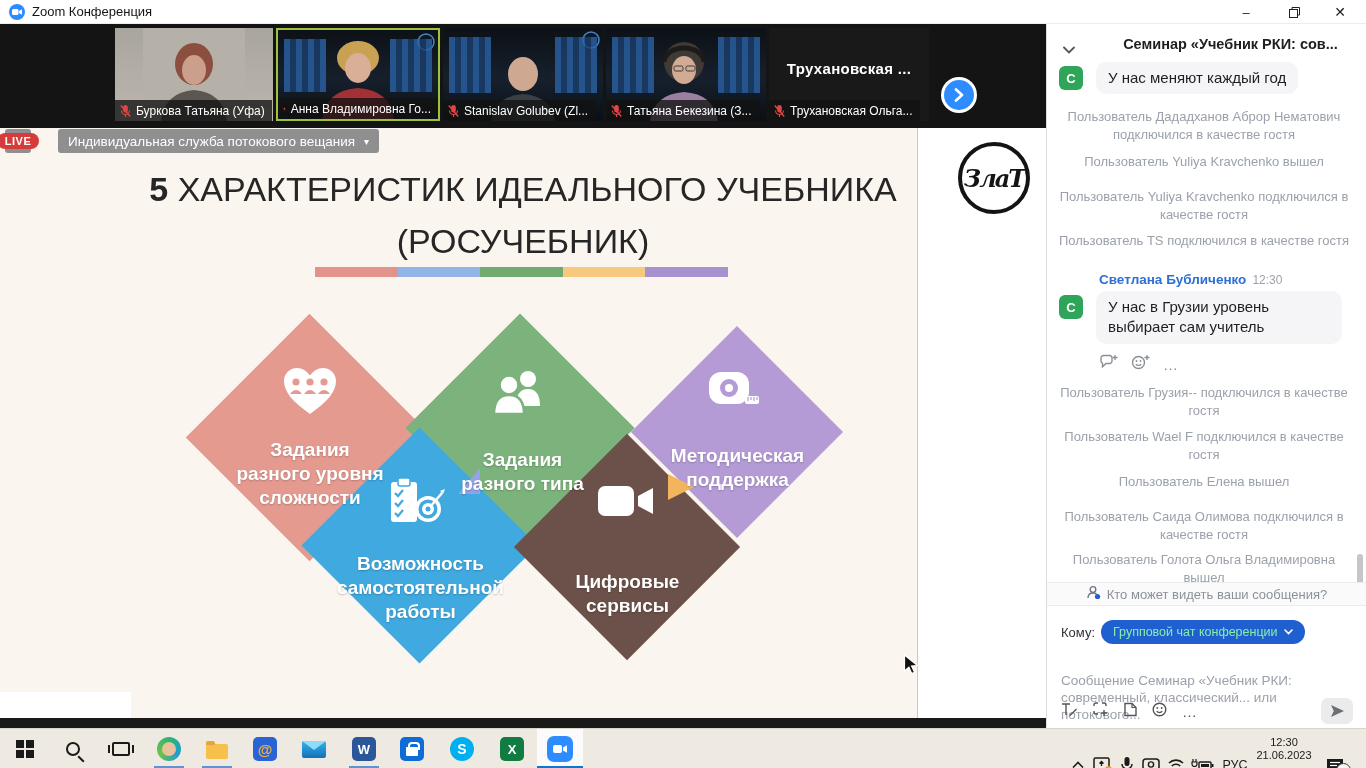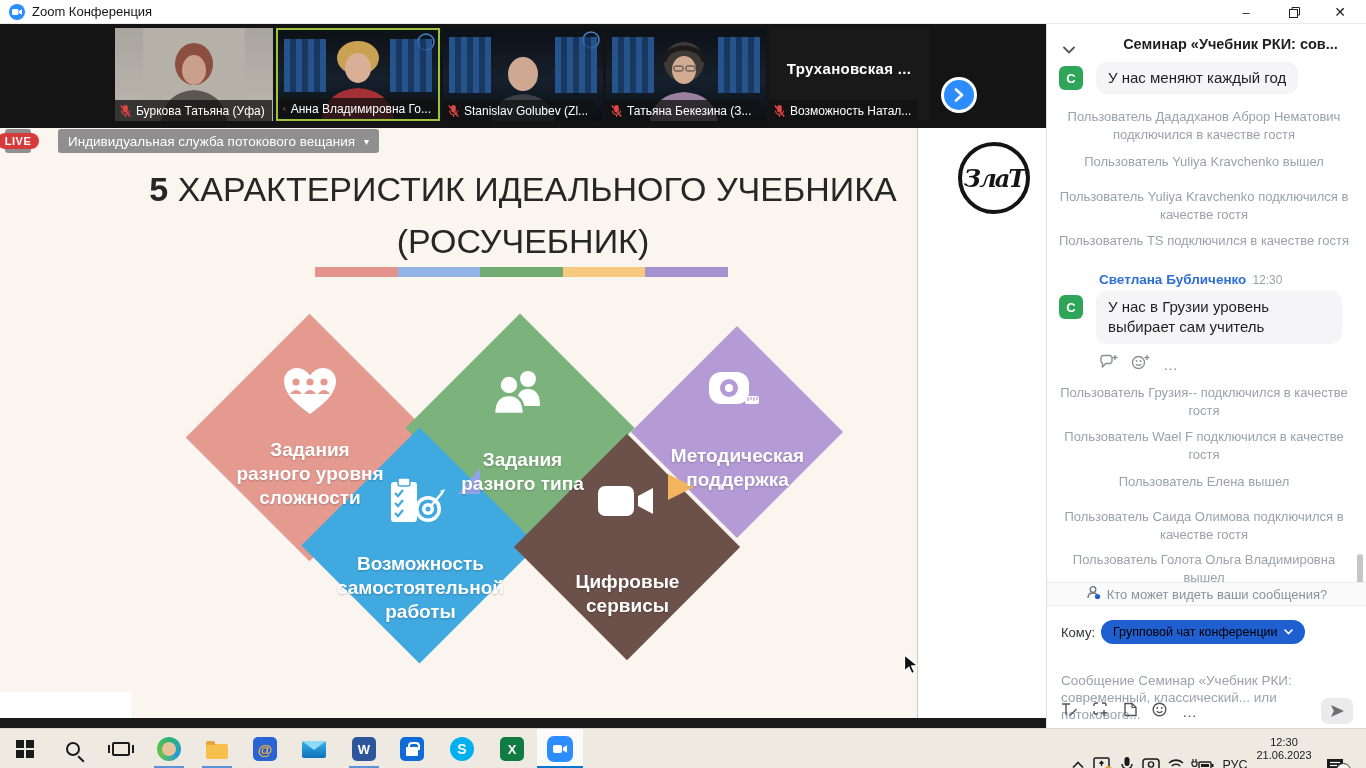--- a/index.html
+++ b/index.html
@@ -92,21 +92,21 @@
     font-size:15px; color:#1f1f1f; line-height:1.35; max-width:246px;}
   .sysmsg { position:absolute; left:8px; width:298px; text-align:center; font-size:13px; line-height:1.35; color:#9ba1ab;}
   .sender-row { position:absolute; left:52px; font-size:13.5px; font-weight:bold; color:#2e6fd6; white-space:nowrap;}
   .sender-row .time { font-weight:normal; color:#9ba1ab; font-size:12px; margin-left:6px;}
   .actions-row { position:absolute; left:52px; display:flex; gap:13px; align-items:center; color:#8a8f96;}
   .vis-bar { position:absolute; left:0; top:558px; width:319px; height:24px; background:#fafafa;
     border-top:1px solid #ececec; border-bottom:1px solid #ececec; display:flex; align-items:center; justify-content:center;
     gap:6px; font-size:13px; color:#8b919a;}
   .to-label { position:absolute; left:14px; top:601px; font-size:13px; color:#2f3237;}
   .to-pill { position:absolute; left:54px; top:596px; height:24px; background:#1f5fd0; border-radius:12px;
-    color:#000000; font-size:12.5px; display:flex; align-items:center; gap:6px; padding:0 12px;}
+    color:#86efac; font-size:12.5px; display:flex; align-items:center; gap:6px; padding:0 12px;}
   .composer-ph { position:absolute; left:14px; top:628px; width:296px; font-size:13.5px; line-height:17px; color:#9ba1ab;}
   .composer-tools { position:absolute; left:14px; top:678px; display:flex; gap:15px; align-items:center; color:#555;}
   .send-btn { position:absolute; left:274px; top:674px; width:32px; height:26px; background:#ebebeb; border-radius:7px;
     display:flex; align-items:center; justify-content:center;}
   .chat-scroll { position:absolute; left:310px; top:530px; width:6px; height:48px; background:#c6c6c6; border-radius:3px;}
 
   
   .taskbar { position:absolute; left:0; top:728px; width:1366px; height:40px; background:#eeeae2;
     border-top:1px solid #d9d5cd; z-index:30;}
   .tb-btn { position:absolute; top:0; width:46px; height:40px; display:flex; align-items:center; justify-content:center;}
@@ -247,21 +247,21 @@
   </div>
   <div class="tile" id="tile-5">
     <div class="big-name">Трухановская ...</div>
     <div class="tile-label">
       <svg width="11" height="14" viewBox="0 0 11 14">
           <rect x="3.2" y="1" width="4.6" height="7.5" rx="2.3" fill="#e04545"></rect>
           <path d="M1.5 6.5 a4 4 0 0 0 8 0" fill="none" stroke="#e04545" stroke-width="1.2"></path>
           <line x1="5.5" y1="10.8" x2="5.5" y2="13" stroke="#e04545" stroke-width="1.2"></line>
           <line x1="0.8" y1="1.5" x2="10.2" y2="12.5" stroke="#e04545" stroke-width="1.4"></line>
         </svg>
-      <span>Возможность Натал...</span>
+      <span>Трухановская Ольга...</span>
     </div>
   </div>
   <div class="next-btn">
     <span class="inner">
       <svg width="10" height="14" viewBox="0 0 10 14">
           <polyline points="2,1.5 8,7 2,12.5" fill="none" stroke="#fff" stroke-width="2.6" stroke-linecap="round" stroke-linejoin="round"></polyline>
         </svg>
     </span>
   </div>
 </div>

